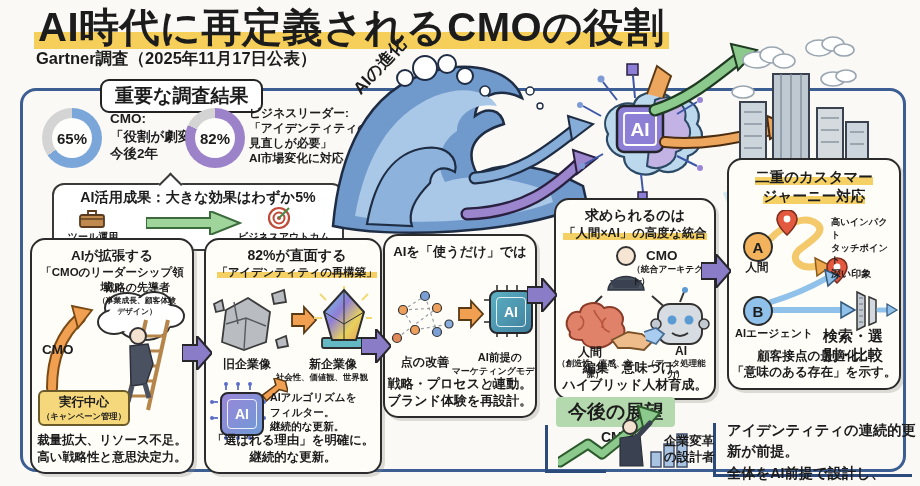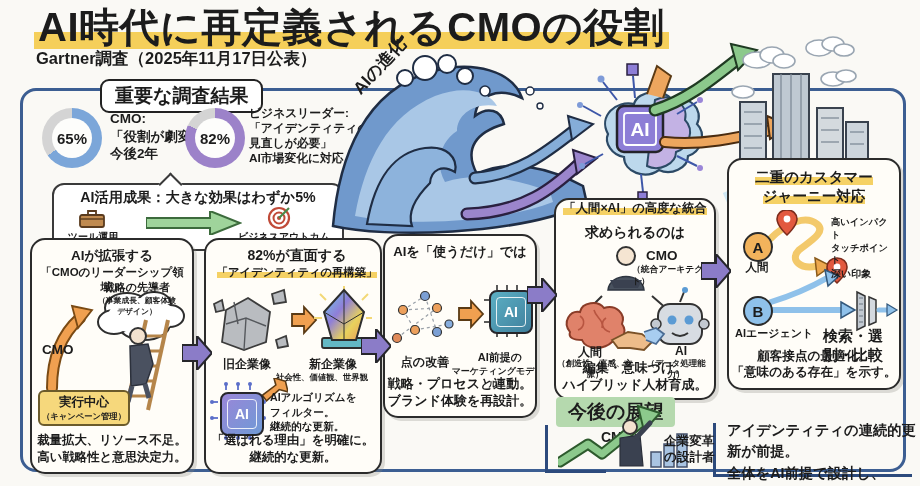--- a/index.html
+++ b/index.html
@@ -351,22 +351,22 @@
     <div class="abs b c" style="left:2px;top:118px;width:76px;font-size:12px;">点の改善</div>
     <div class="abs b c" style="left:84px;top:114px;width:62px;font-size:11px;">AI前提の</div>
     <div class="abs c" style="left:66px;top:129px;width:84px;font-size:9px;font-weight:700;">マーケティングモデル</div>
     <div class="cap" style="bottom:7px;font-size:13px;">
       <div>戦略・プロセスと連動。</div>
       <div>ブランド体験を再設計。</div>
     </div>
   </div>
 
   <div class="panel" style="left:554px;top:198px;width:158px;height:198px;">
+    <div class="c b" style="padding-top:7px;font-size:14px;">求められるのは</div>
     <div class="c b" style="font-size:12.3px;"><span class="hl">「人間×AI」の高度な統合</span></div>
-    <div class="c b" style="padding-top:7px;font-size:14px;">求められるのは</div>
     <svg class="abs" style="left:0;top:44px;" width="158" height="112" viewBox="0 0 158 112">
       <circle cx="70" cy="12" r="9" fill="#f5e5d2" stroke="#333" stroke-width="2"></circle>
       <path d="M52,46 C54,28 86,28 88,46 Z" fill="#49525f" stroke="#2e3540" stroke-width="1.5"></path>
       <path d="M54,36 L86,36 L82,44 L58,44 Z" fill="#3a4150"></path>
       <path d="M46,52 L32,66 M30,68 l8,-2 l-4,7 z" stroke="#333" stroke-width="2" fill="#333"></path>
       <path d="M96,52 L112,66 M114,68 l-8,-2 l4,7 z" stroke="#333" stroke-width="2" fill="#333"></path>
       <g>
         <path d="M14,88 c-8,-10 0,-22 10,-20 c2,-10 18,-12 24,-4 c12,-4 22,6 18,16 c6,8 0,18 -10,18 c-8,8 -26,8 -30,-2 c-8,0 -14,-2 -12,-8 z" fill="#e0826a" stroke="#8a3c28" stroke-width="2"></path>
         <path d="M24,72 c6,4 4,12 -2,14 M38,66 c2,8 10,10 8,18 M50,74 c-6,4 -4,12 4,14" fill="none" stroke="#b85540" stroke-width="1.6"></path>
       </g>

